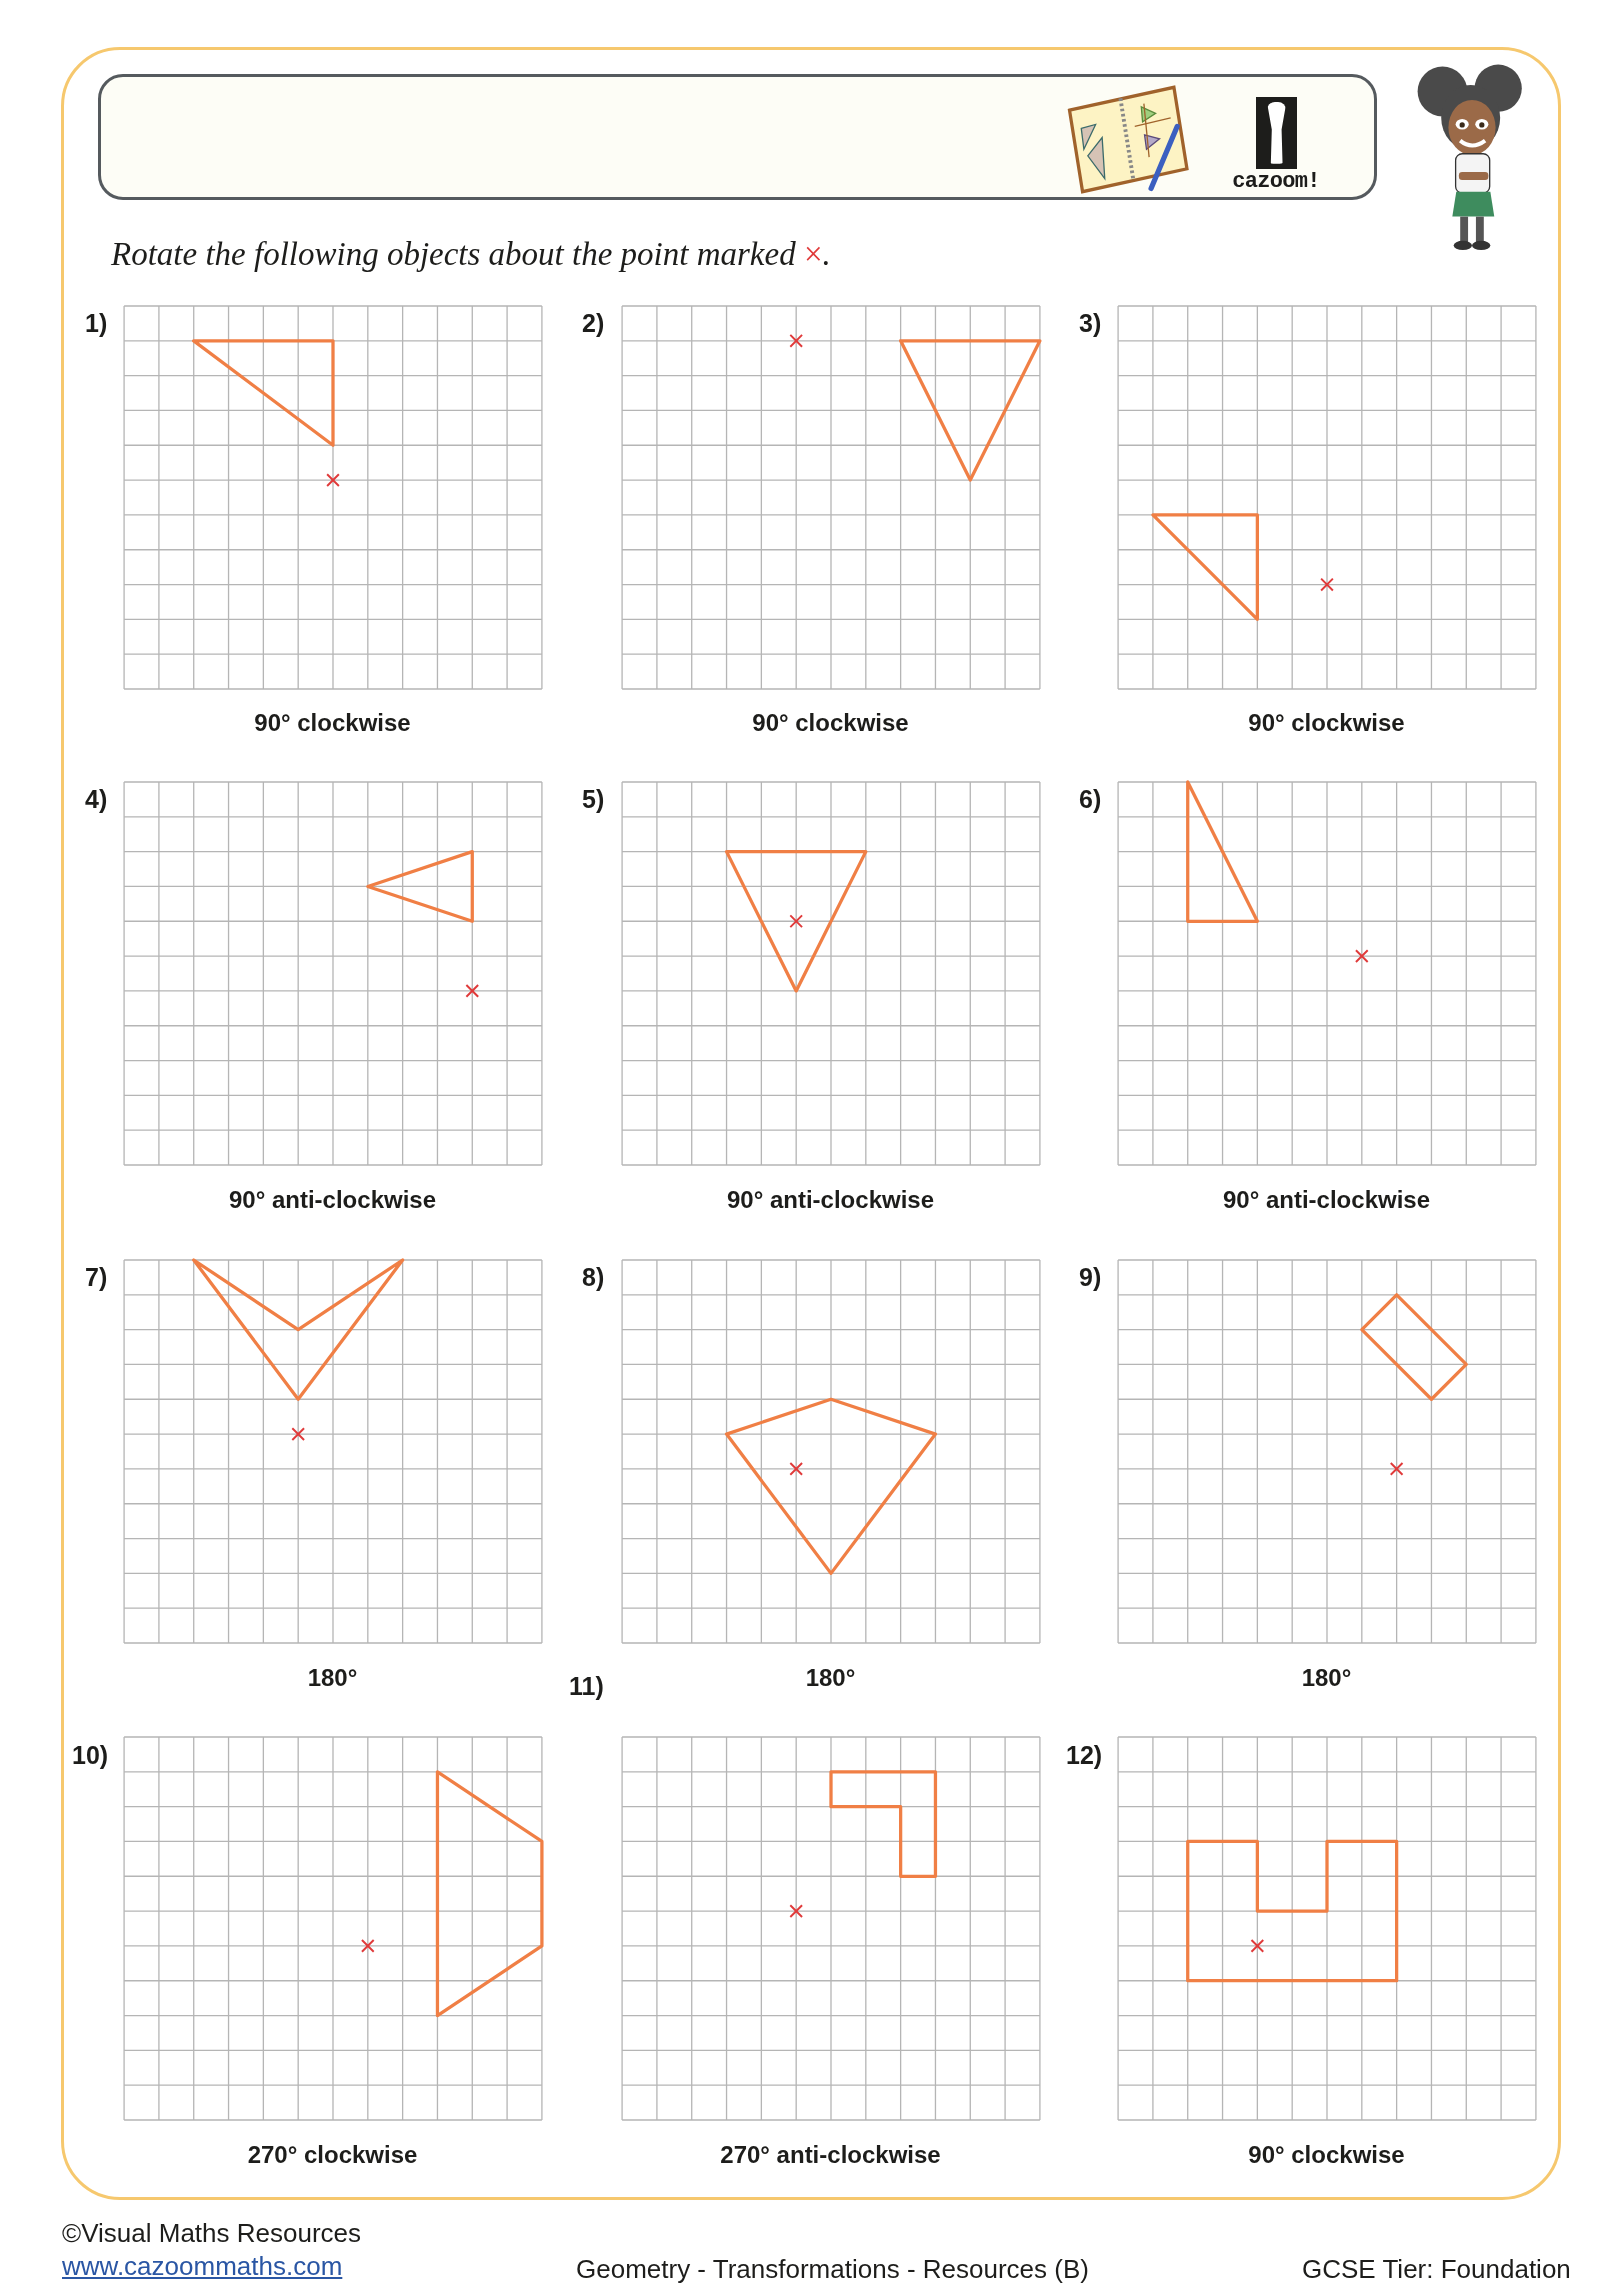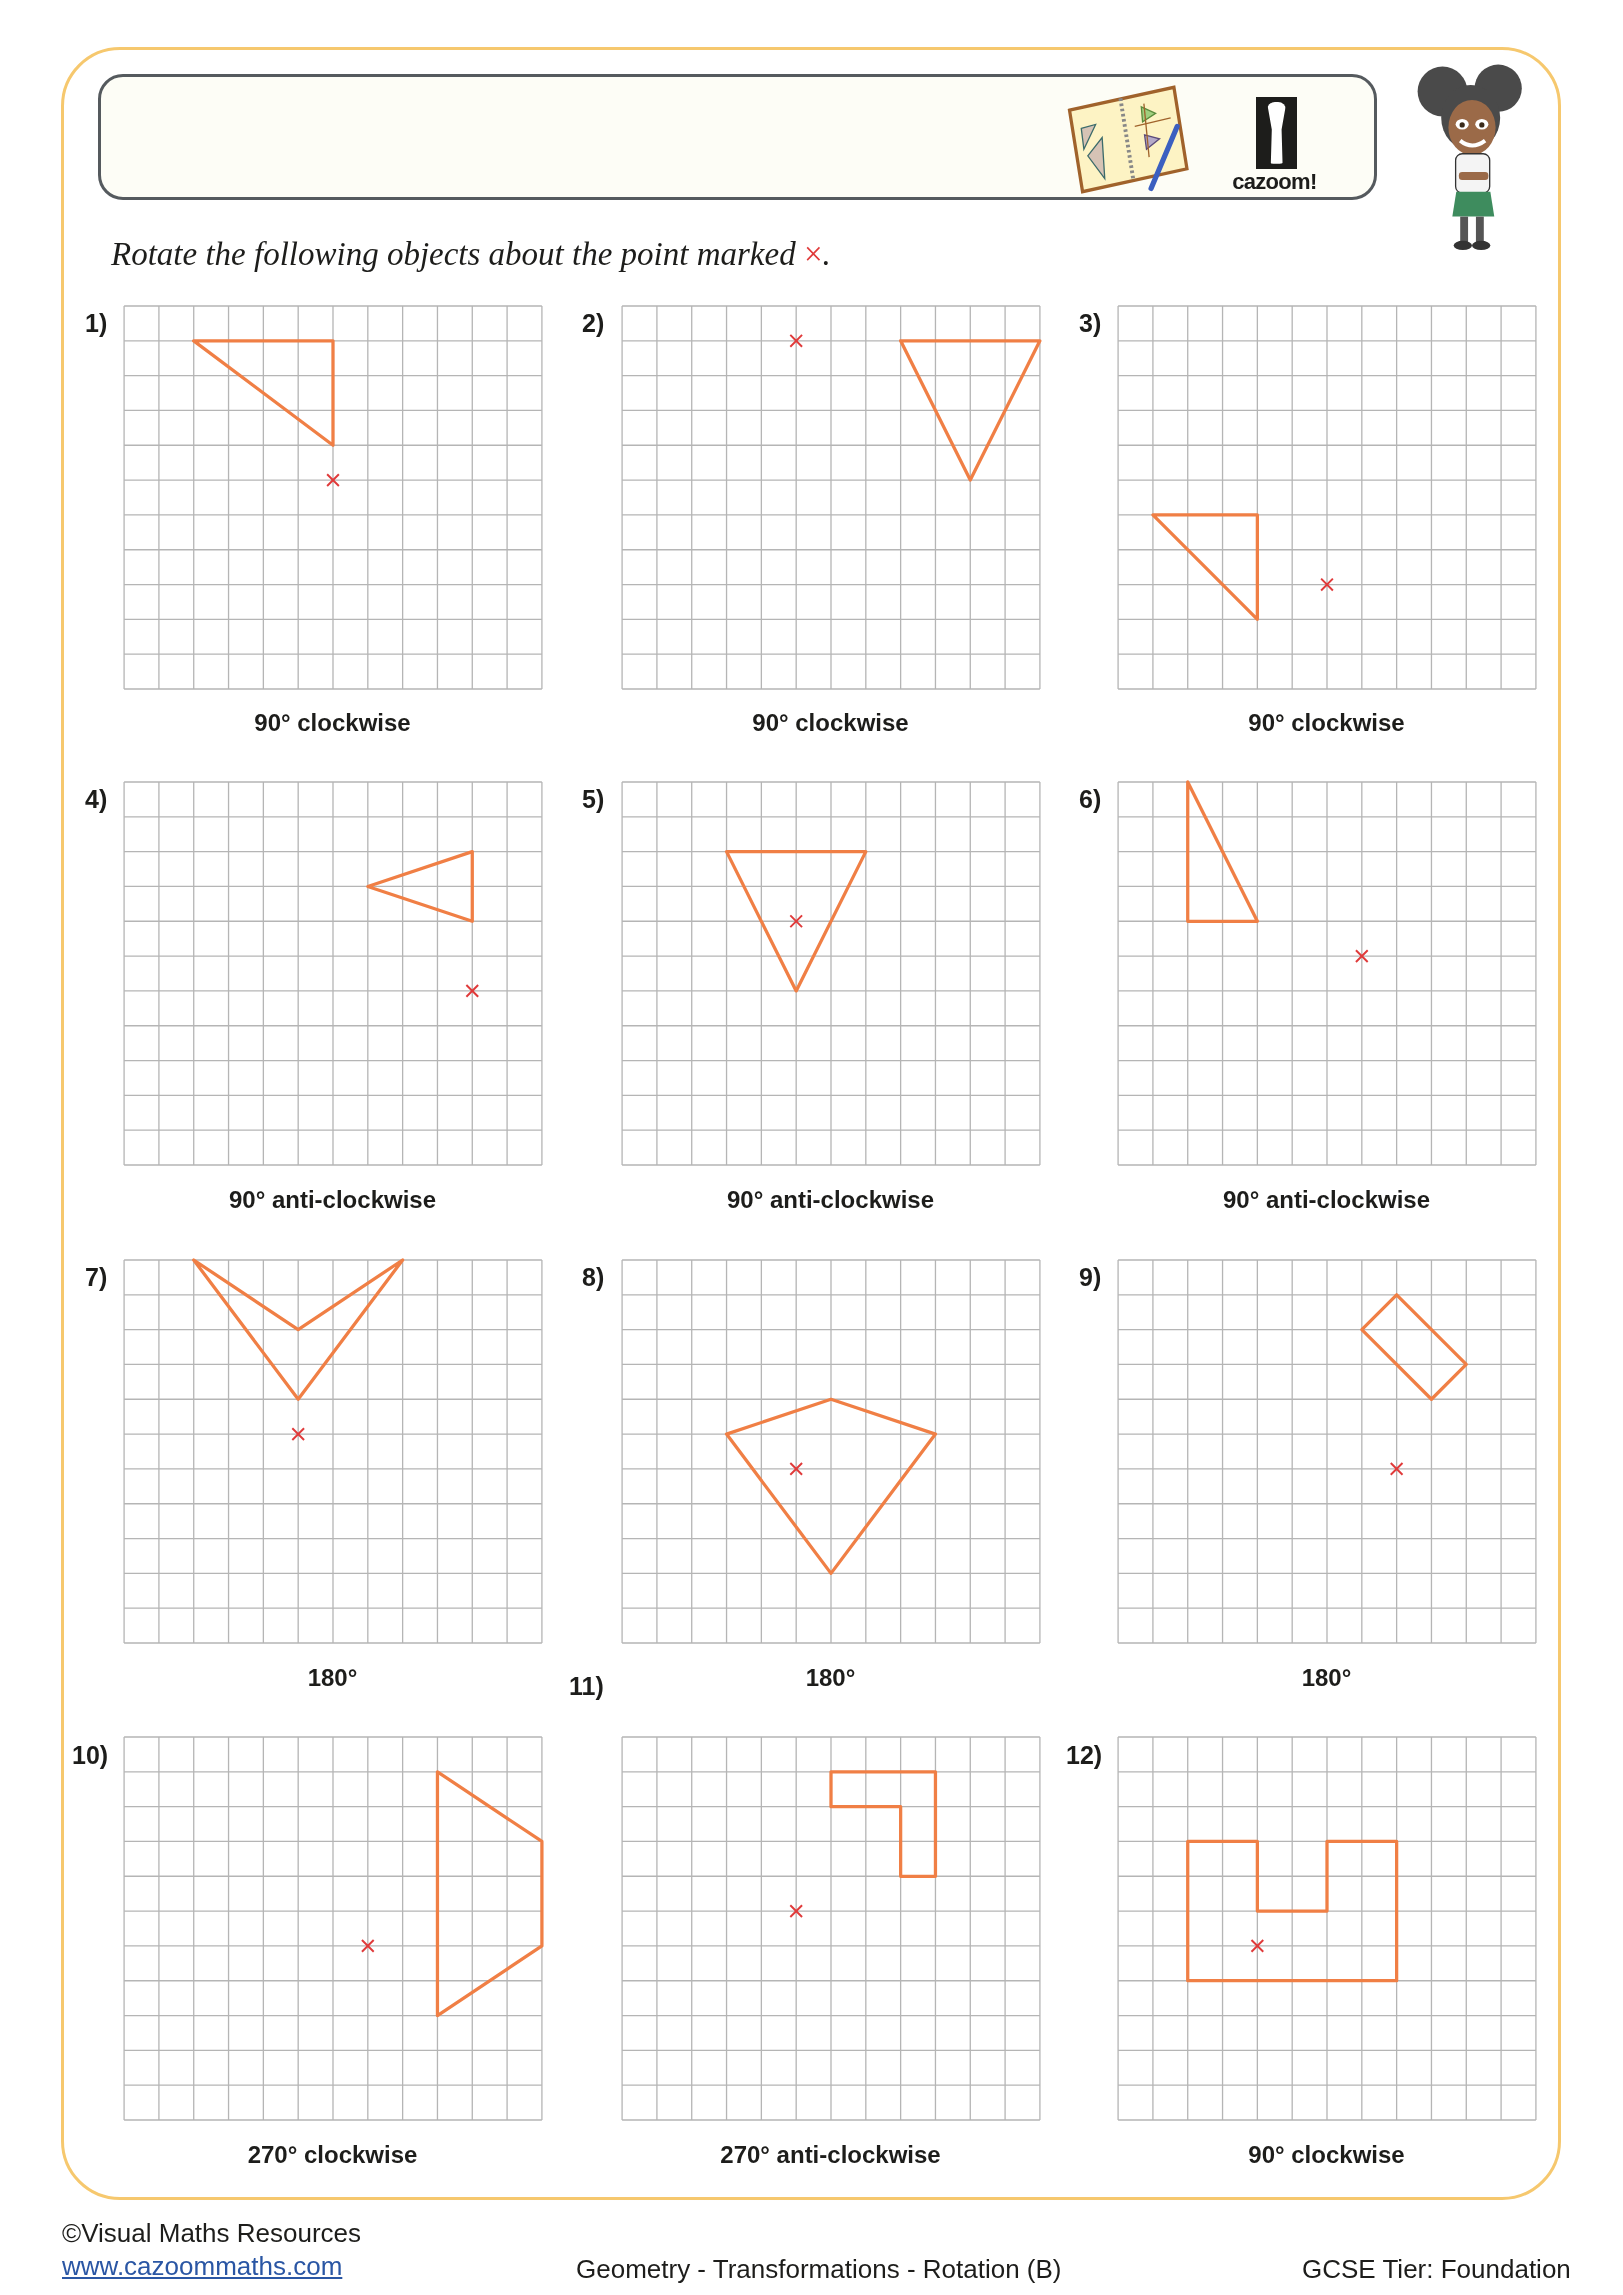--- a/index.html
+++ b/index.html
@@ -18,21 +18,21 @@
   }
   .title {
     position: absolute; left: 41px; top: 26px; font-size: 58px; font-weight: bold; color: #1d1d1b;
     font-family: "Liberation Sans", sans-serif; letter-spacing: -0.7px;
   }
   .notebook { position: absolute; left: 962px; top: 6.5px; width: 137px; height: 111px; }
   .logo { position: absolute; left: 1126px; top: 6.5px; width: 111px; height: 111px; }
   .logo-box { position: absolute; left: 29.4px; top: 13px; width: 41px; height: 72px; background: #1d1d1b; }
   .logo-cup { position: absolute; left: 10.5px; top: 5.2px; width: 19.6px; height: 62px; background: #fff;
     border-radius: 7.9px 7.9px 6.5px 6.5px; clip-path: polygon(0 0,100% 0,75% 45%,80% 100%,20% 100%,25% 45%); }
-  .logo-text { position: absolute; left: 5.2px; top: 85px; font-family: Liberation Sans, sans-serif; font-weight: bold;
+  .logo-text { position: absolute; left: 5.2px; top: 85px; font-family: Liberation Mono, monospace; font-weight: bold;
     font-size: 22px; color: #1d1d1b; letter-spacing: -0.7px; }
   .character { position: absolute; left: 1413px; top: 62px; width: 118px; height: 190px; }
   .instruction {
     position: absolute; left: 111px; top: 236px; font-family: "Liberation Serif", serif; font-style: italic;
     font-size: 33px; color: #1d1d1b;
   }
   .instruction .mark { color: #e03a3a; font-style: normal; }
   .q-num {
     position: absolute; font-size: 25px; font-weight: bold; color: #1d1d1b;
   }
@@ -525,15 +525,15 @@
       <g>
         <line x1="203.8" y1="310.20000000000005" x2="221.8" y2="328.20000000000005" stroke="#e03a3a" stroke-width="3"></line>
         <line x1="203.8" y1="328.20000000000005" x2="221.8" y2="310.20000000000005" stroke="#e03a3a" stroke-width="3"></line>
       </g>
     </svg>
     <div class="rot-label" style="left: 1118px; top: 2141px;">90° clockwise</div>
   </div>
 
 <div class="footer-left">©Visual Maths Resources</div>
 <div class="footer-link">www.cazoommaths.com</div>
-<div class="footer-center">Geometry - Transformations - Rotation (B)</div>
+<div class="footer-center">Geometry - Transformations - Resources (B)</div>
 <div class="footer-right">GCSE Tier: Foundation</div>
 
 
 </body></html>

